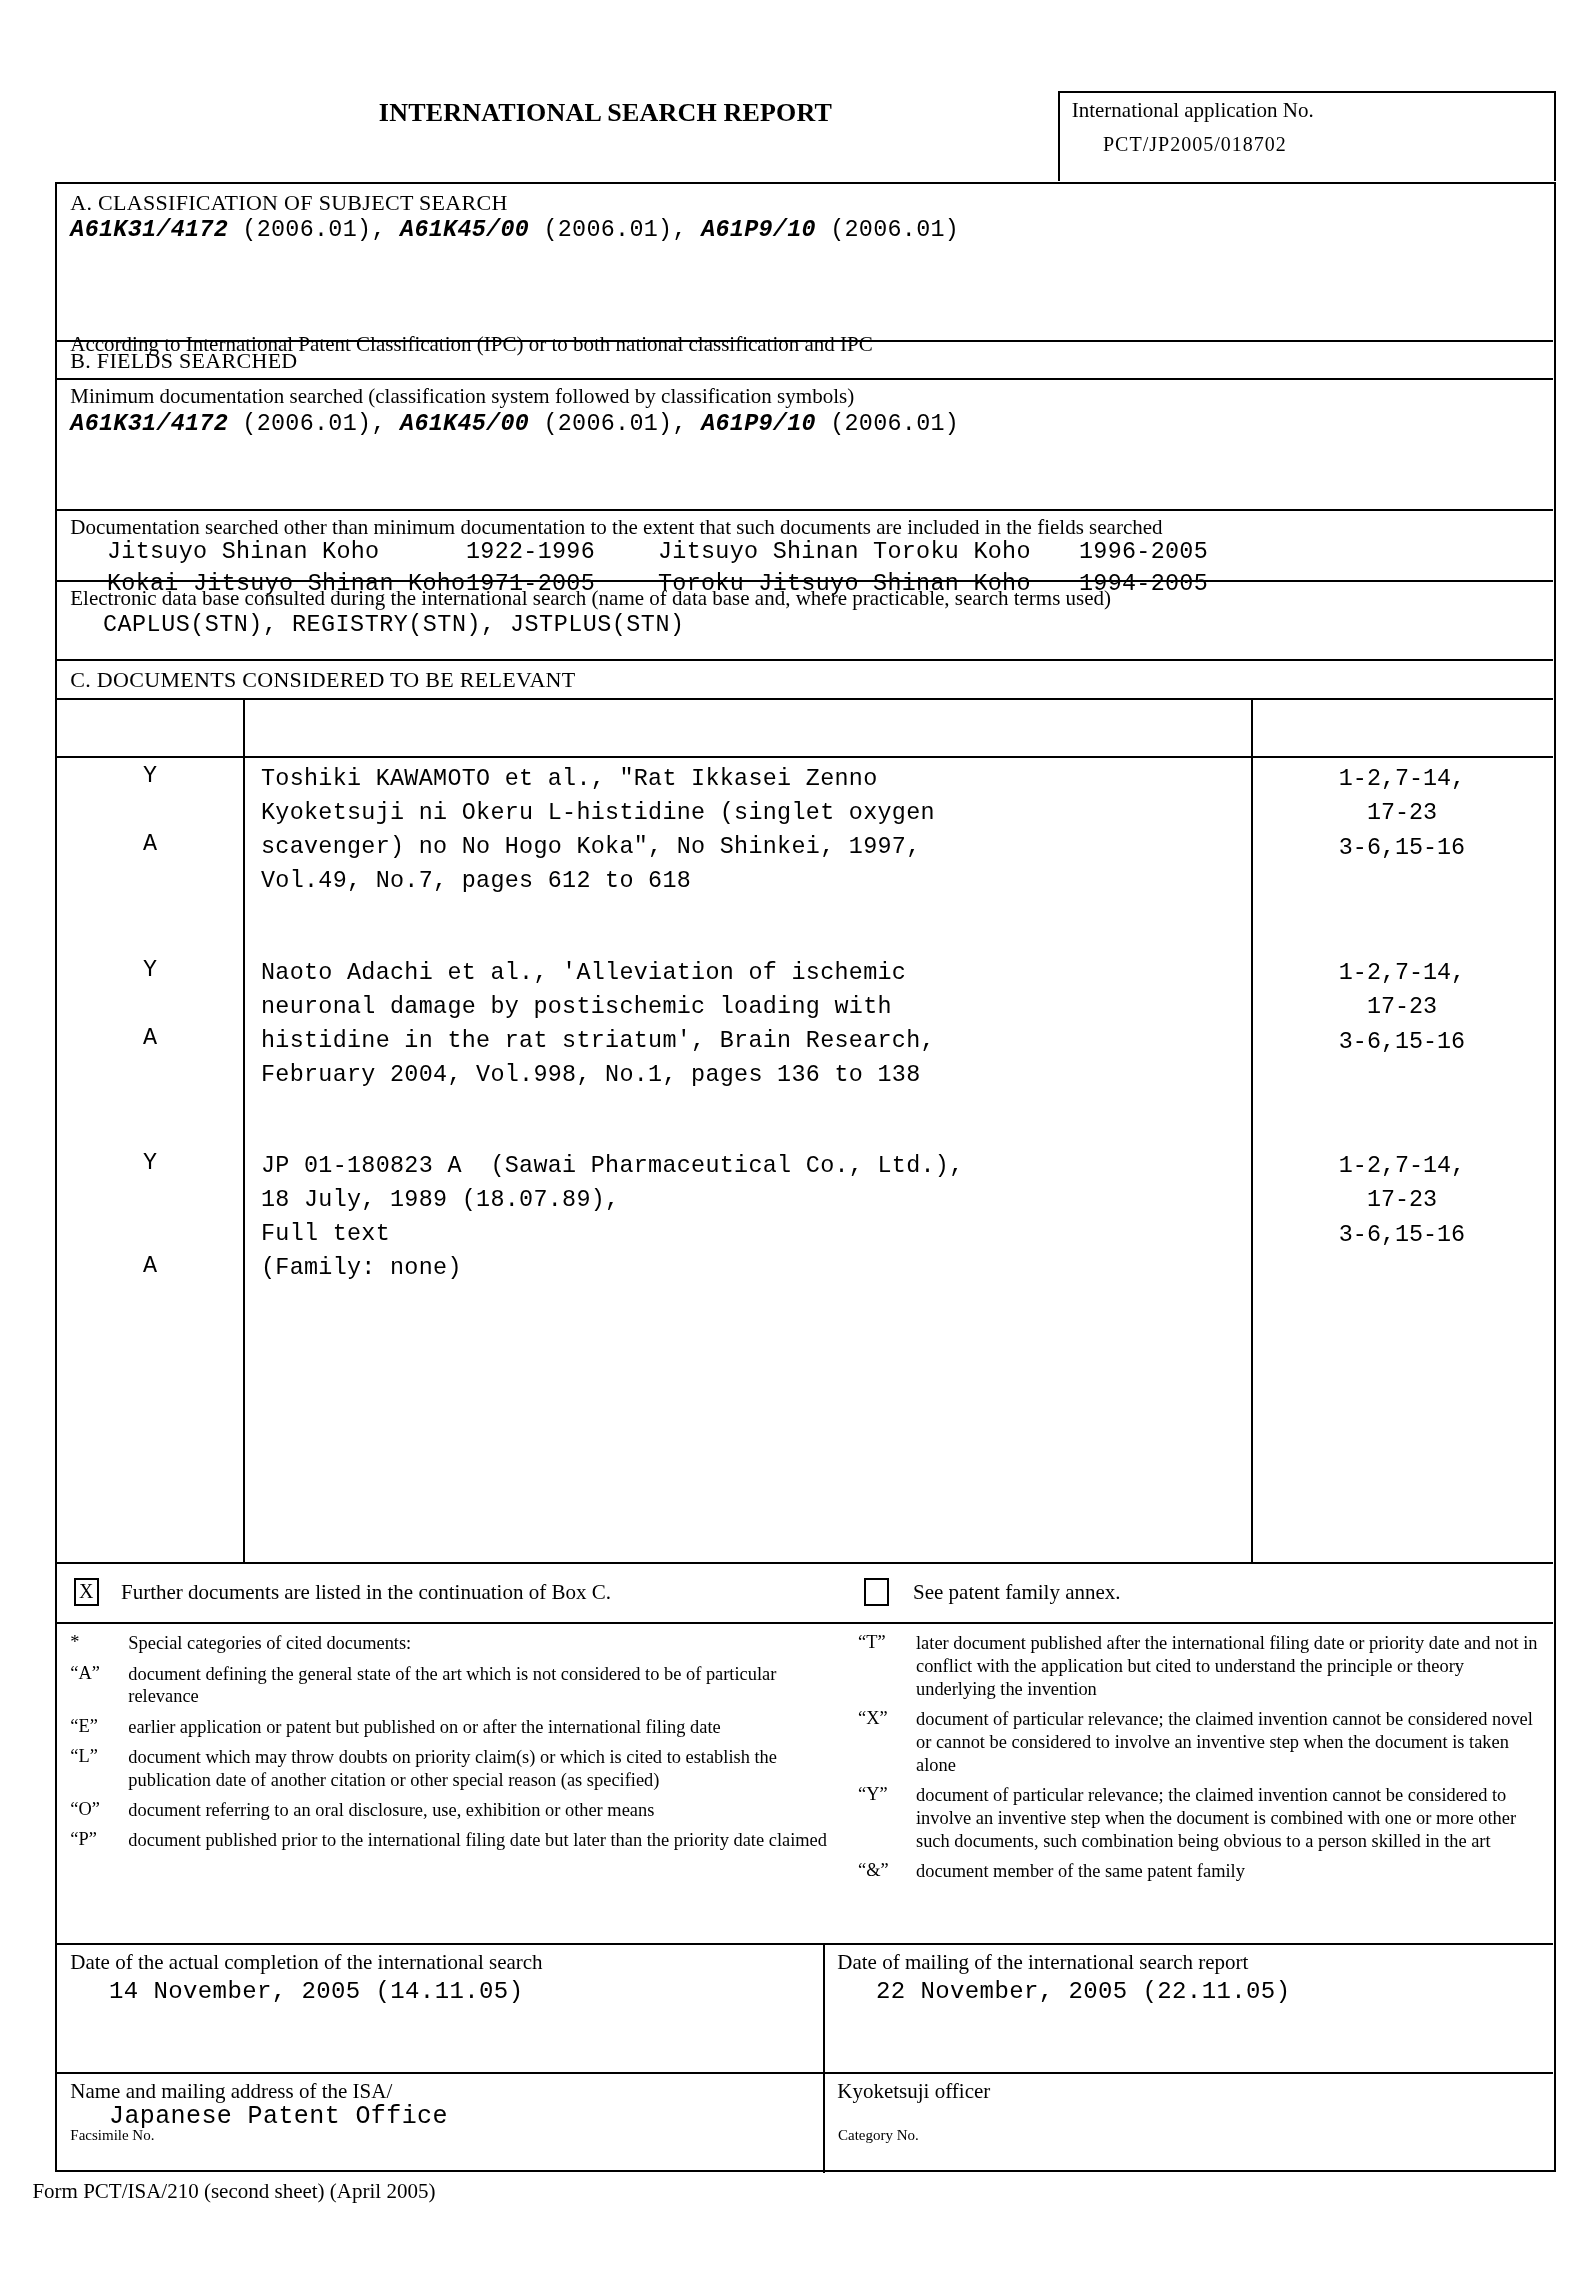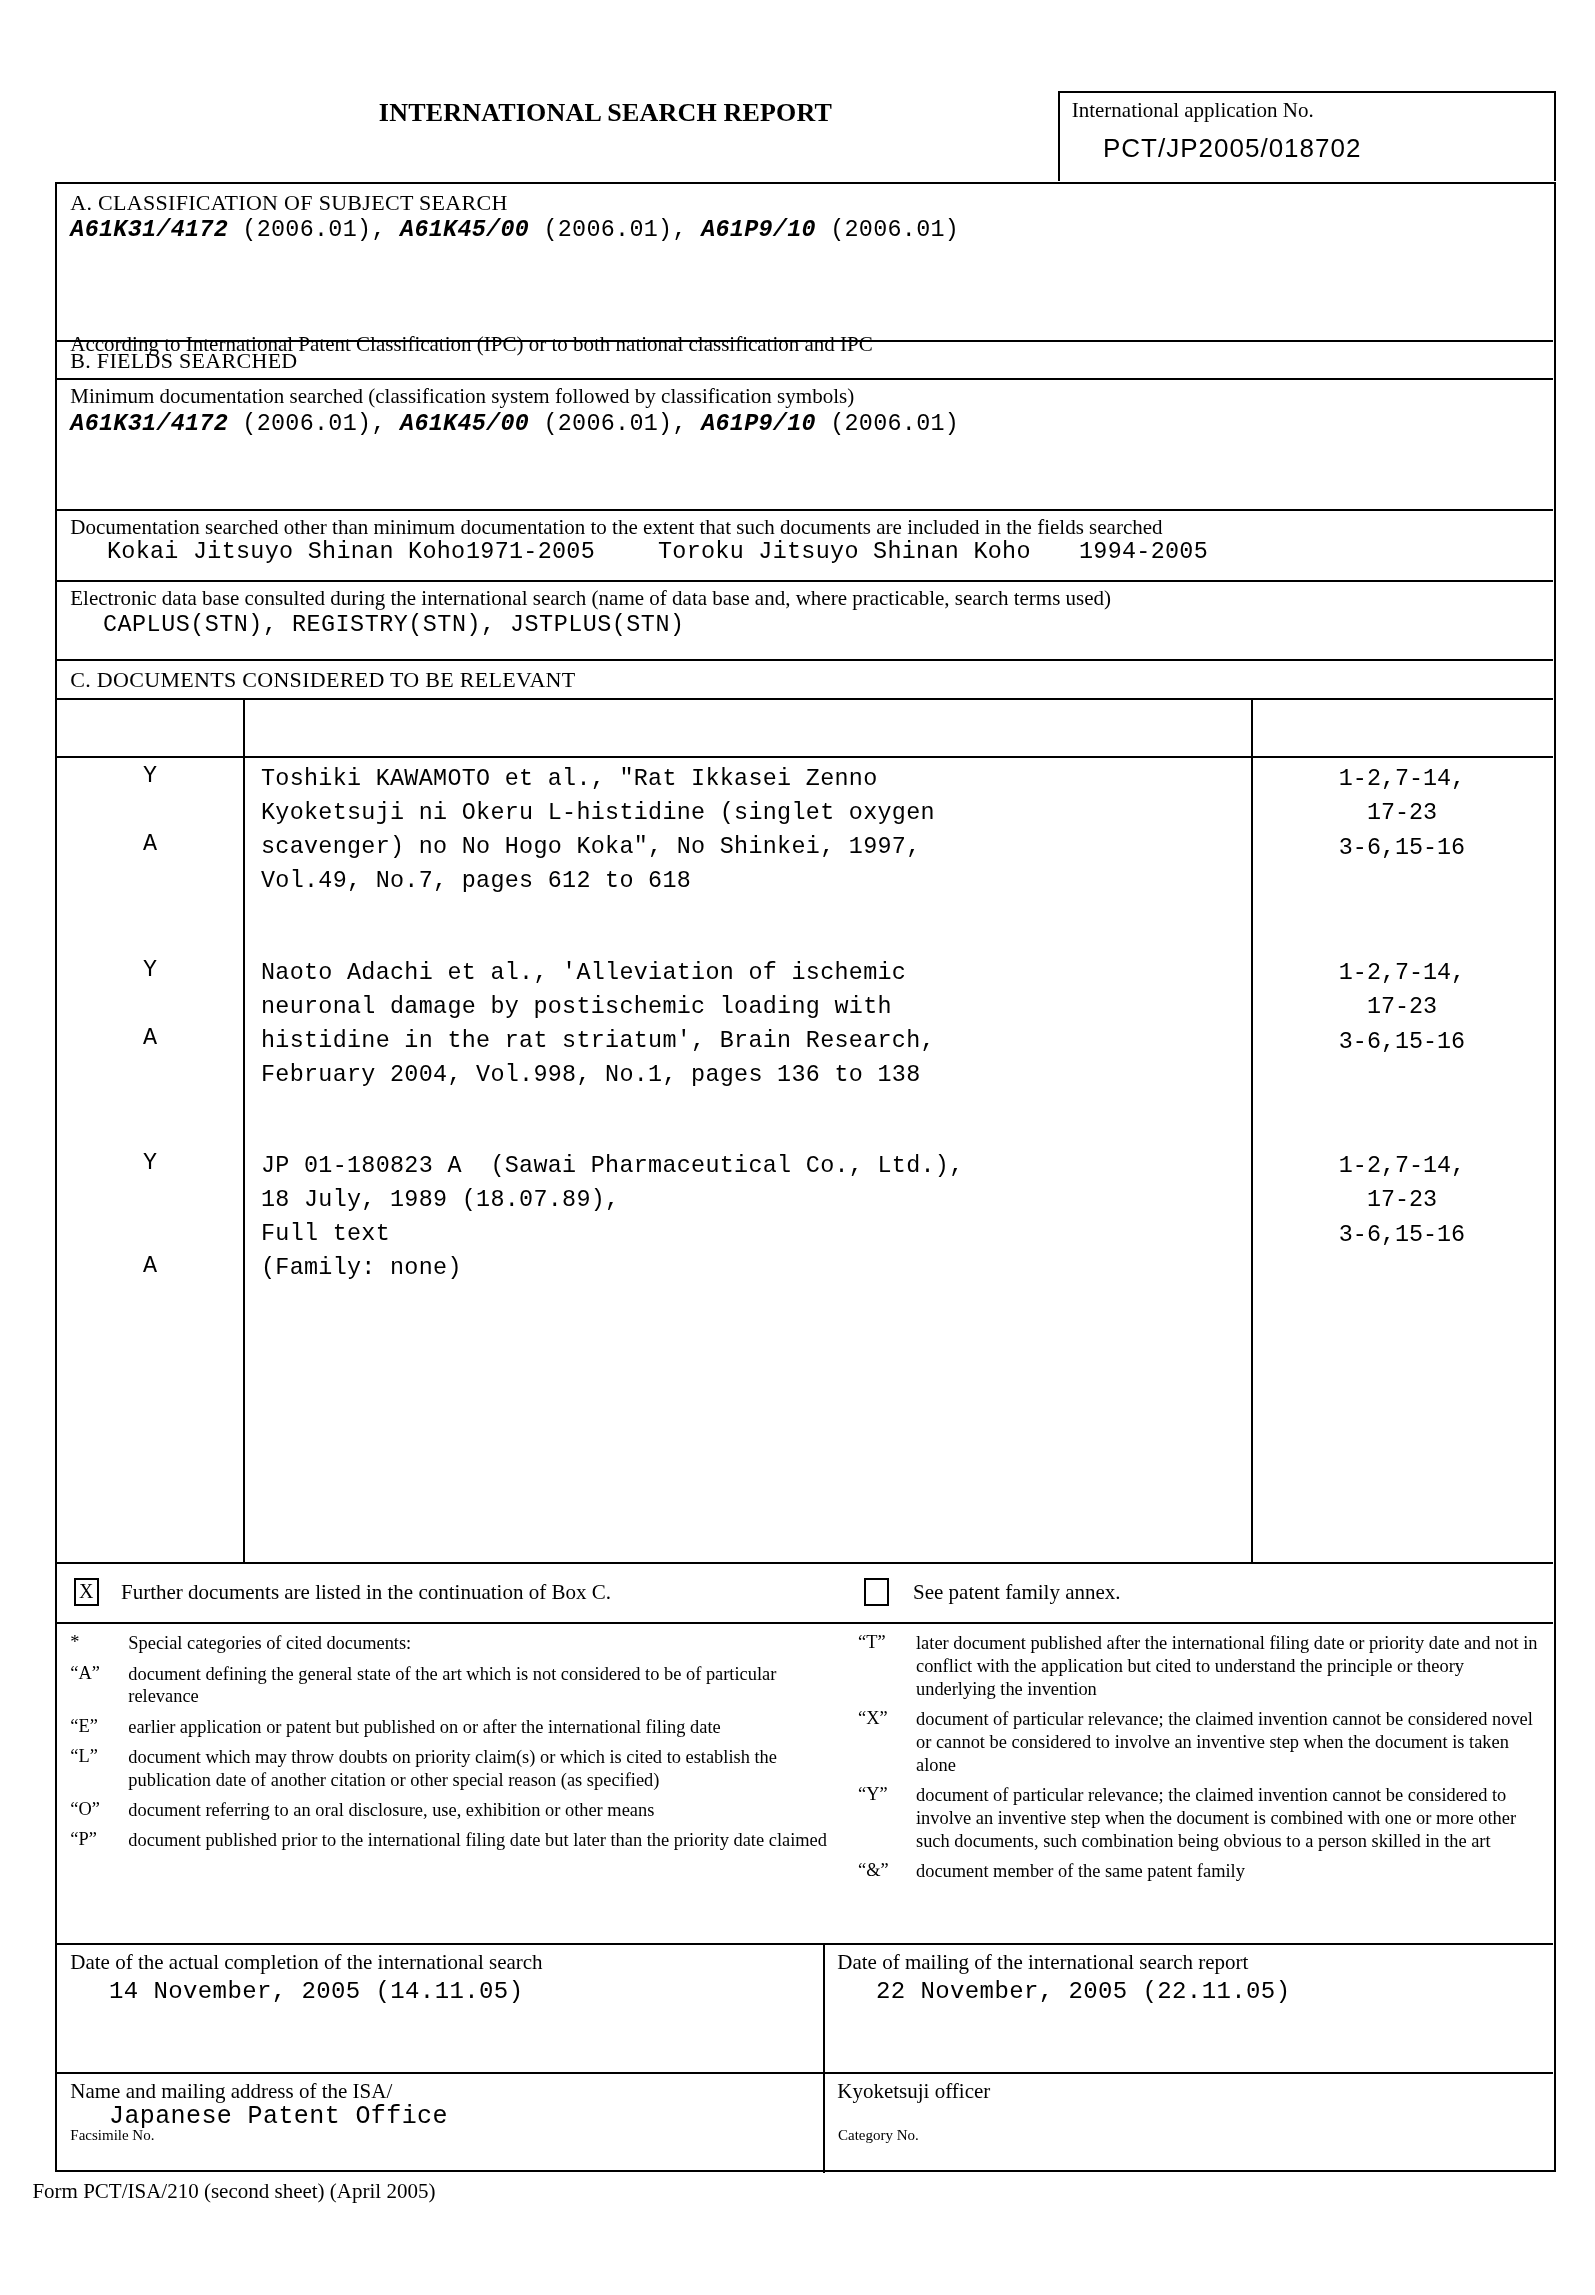--- a/index.html
+++ b/index.html
@@ -49,22 +49,22 @@
     box-sizing: border-box;
   }
   .appno-label {
     position: absolute;
     left: 11.7px; top: 5px;
     font-size: 21px;
   }
   .appno-value {
     position: absolute;
     left: 43px; top: 40px;
-    font-family: Liberation Sans, sans-serif;
-    font-size: 26px;
+    font-family: Liberation Serif, serif;
+    font-size: 20px;
     letter-spacing: 1px;
   }
 
   
   .frame {
     position: absolute;
     left: 46px;
     top: 182px;
     width: 1501px;
     height: 1990px;
@@ -305,20 +305,26 @@
 
     <div class="sec rule-top" id="secMin">
       <div class="lbl">Minimum documentation searched (classification system followed by classification symbols)</div>
       <div class="ipcline"><b>A61K31/4172</b> (2006.01), <b>A61K45/00</b> (2006.01), <b>A61P9/10</b> (2006.01)</div>
     </div>
 
     <div class="sec rule-top" id="secOther">
       <div class="lbl">Documentation searched other than minimum documentation to the extent that such documents are included in the fields searched</div>
       <table class="koho-table">
         <tbody>
+            <tr>
+          <td class="koho-c1">Jitsuyo Shinan Koho</td>
+          <td class="koho-c2">1922-1996</td>
+          <td class="koho-c3">Jitsuyo Shinan Toroku Koho</td>
+          <td>1996-2005</td>
+        </tr>
         <tr>
           <td class="koho-c1">Kokai Jitsuyo Shinan Koho</td>
           <td class="koho-c2">1971-2005</td>
           <td class="koho-c3">Toroku Jitsuyo Shinan Koho</td>
           <td>1994-2005</td>
         </tr>
       </tbody>
         </table>
     </div>
 

